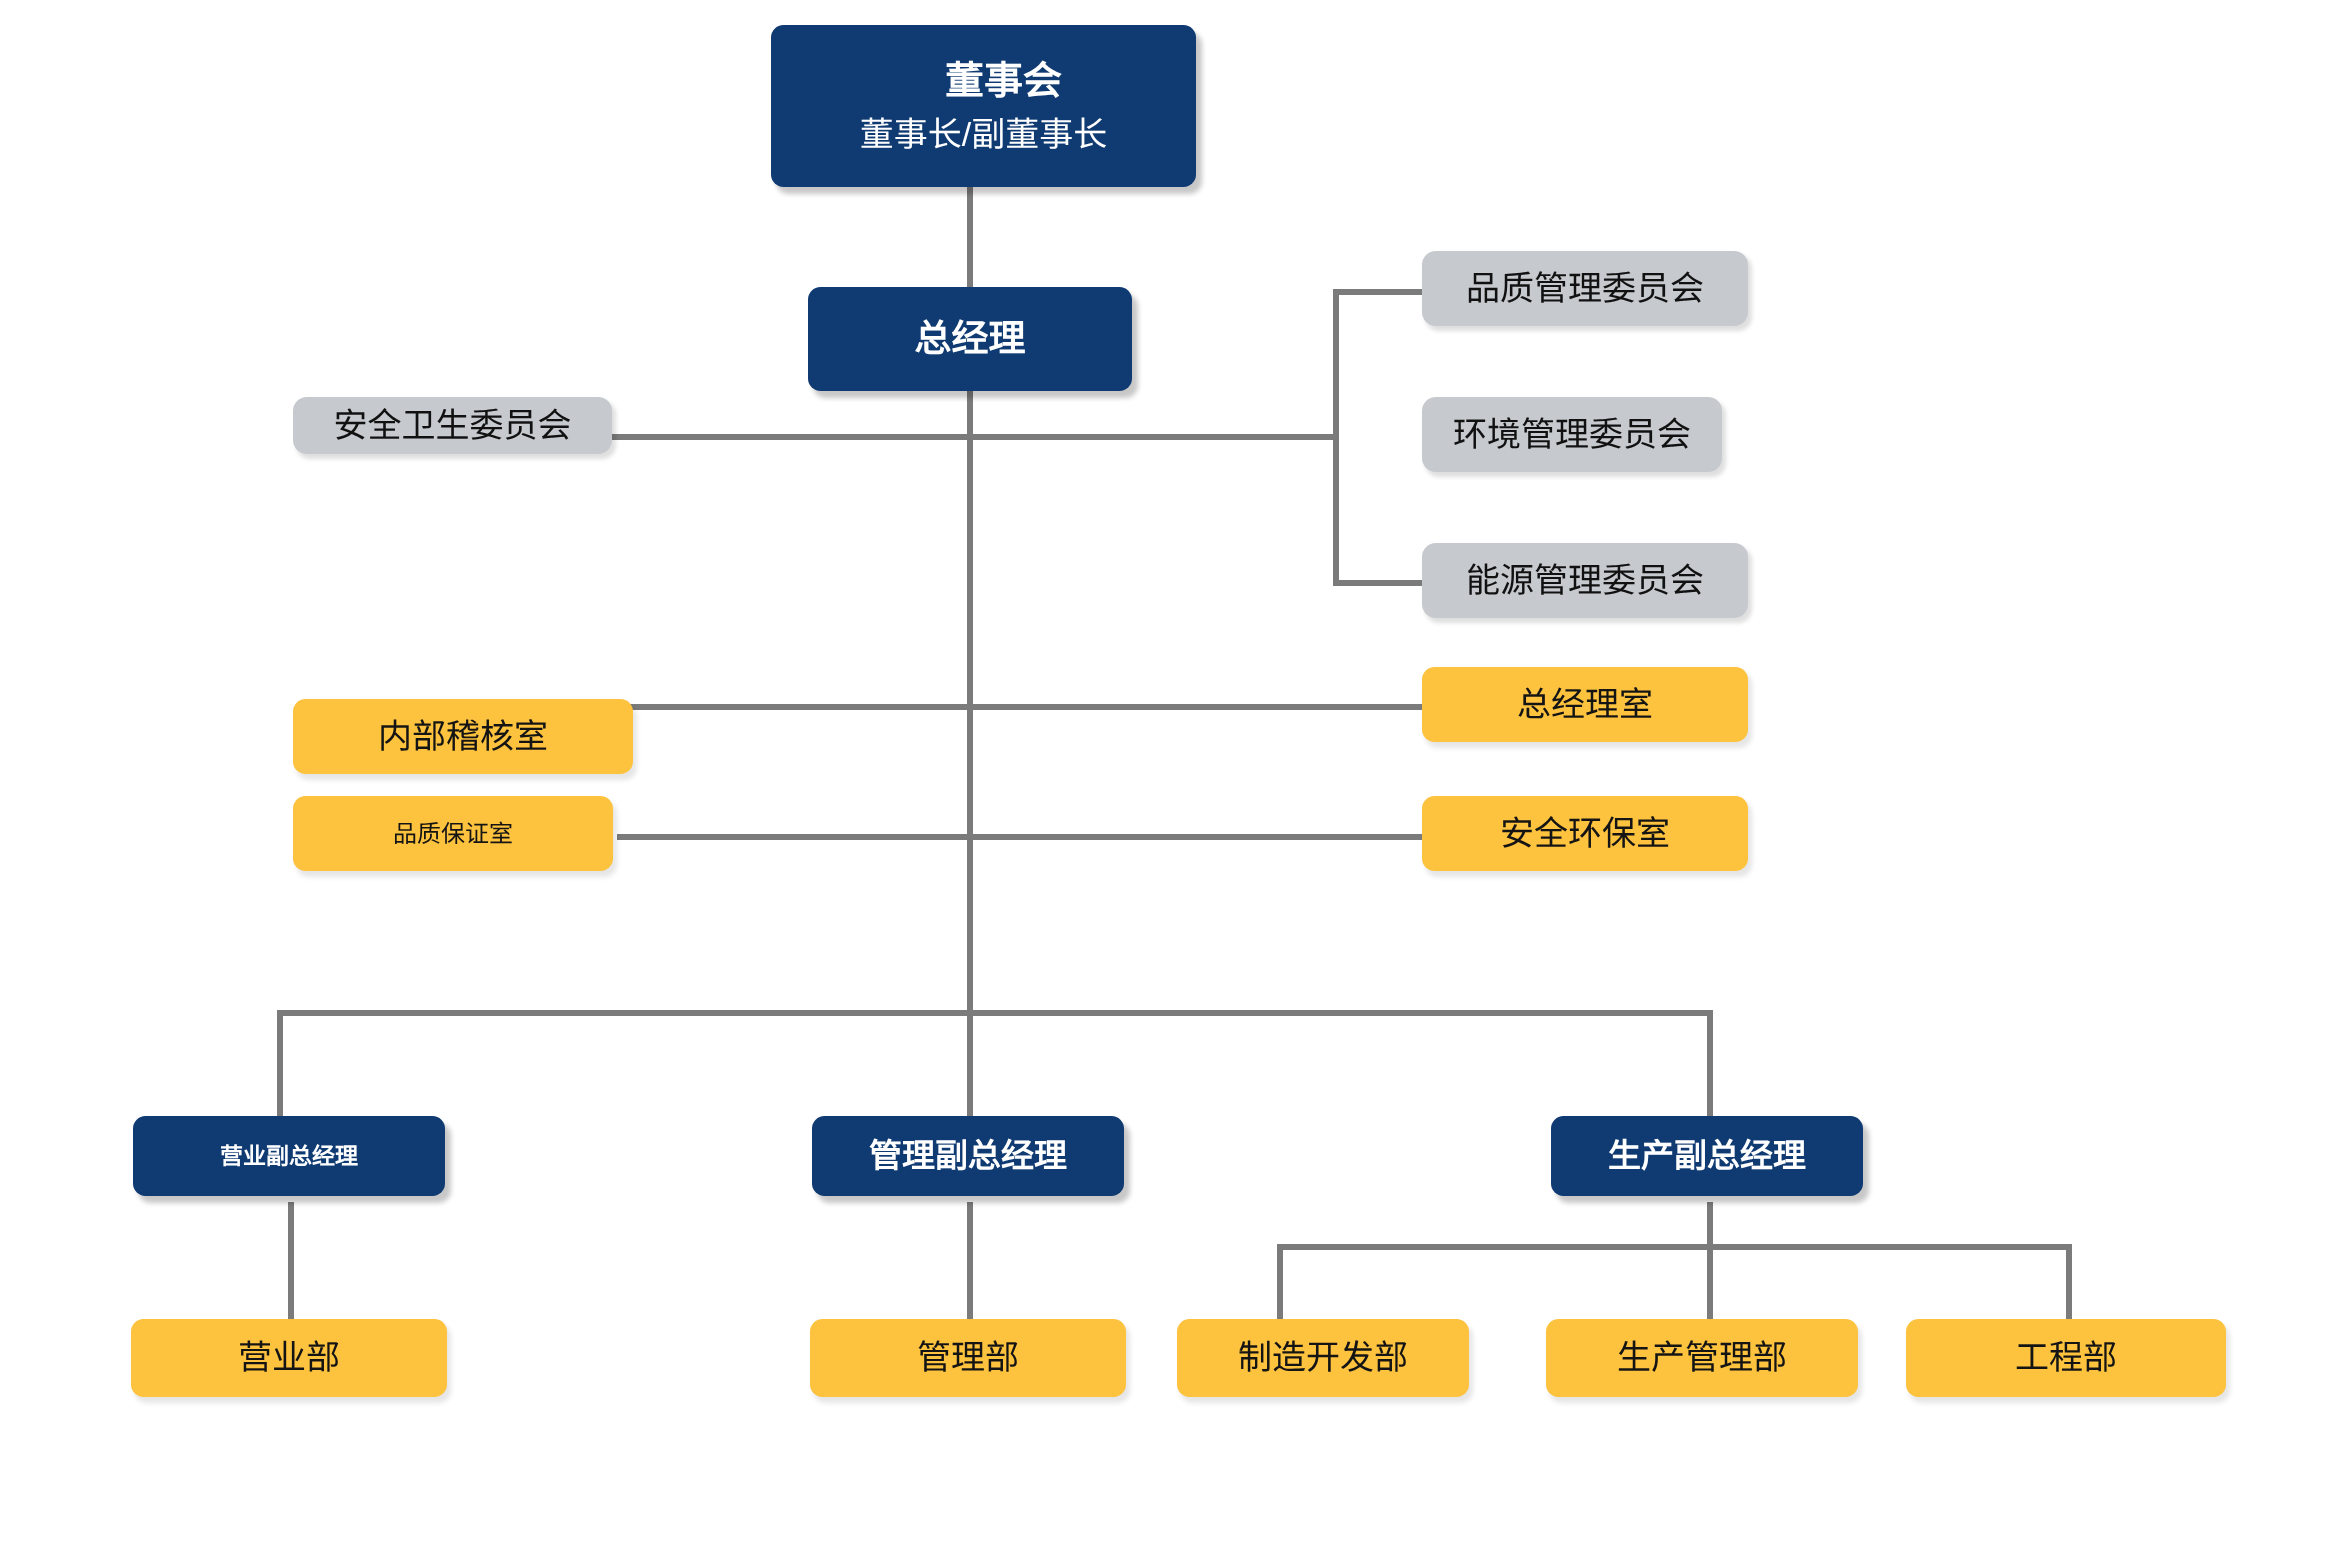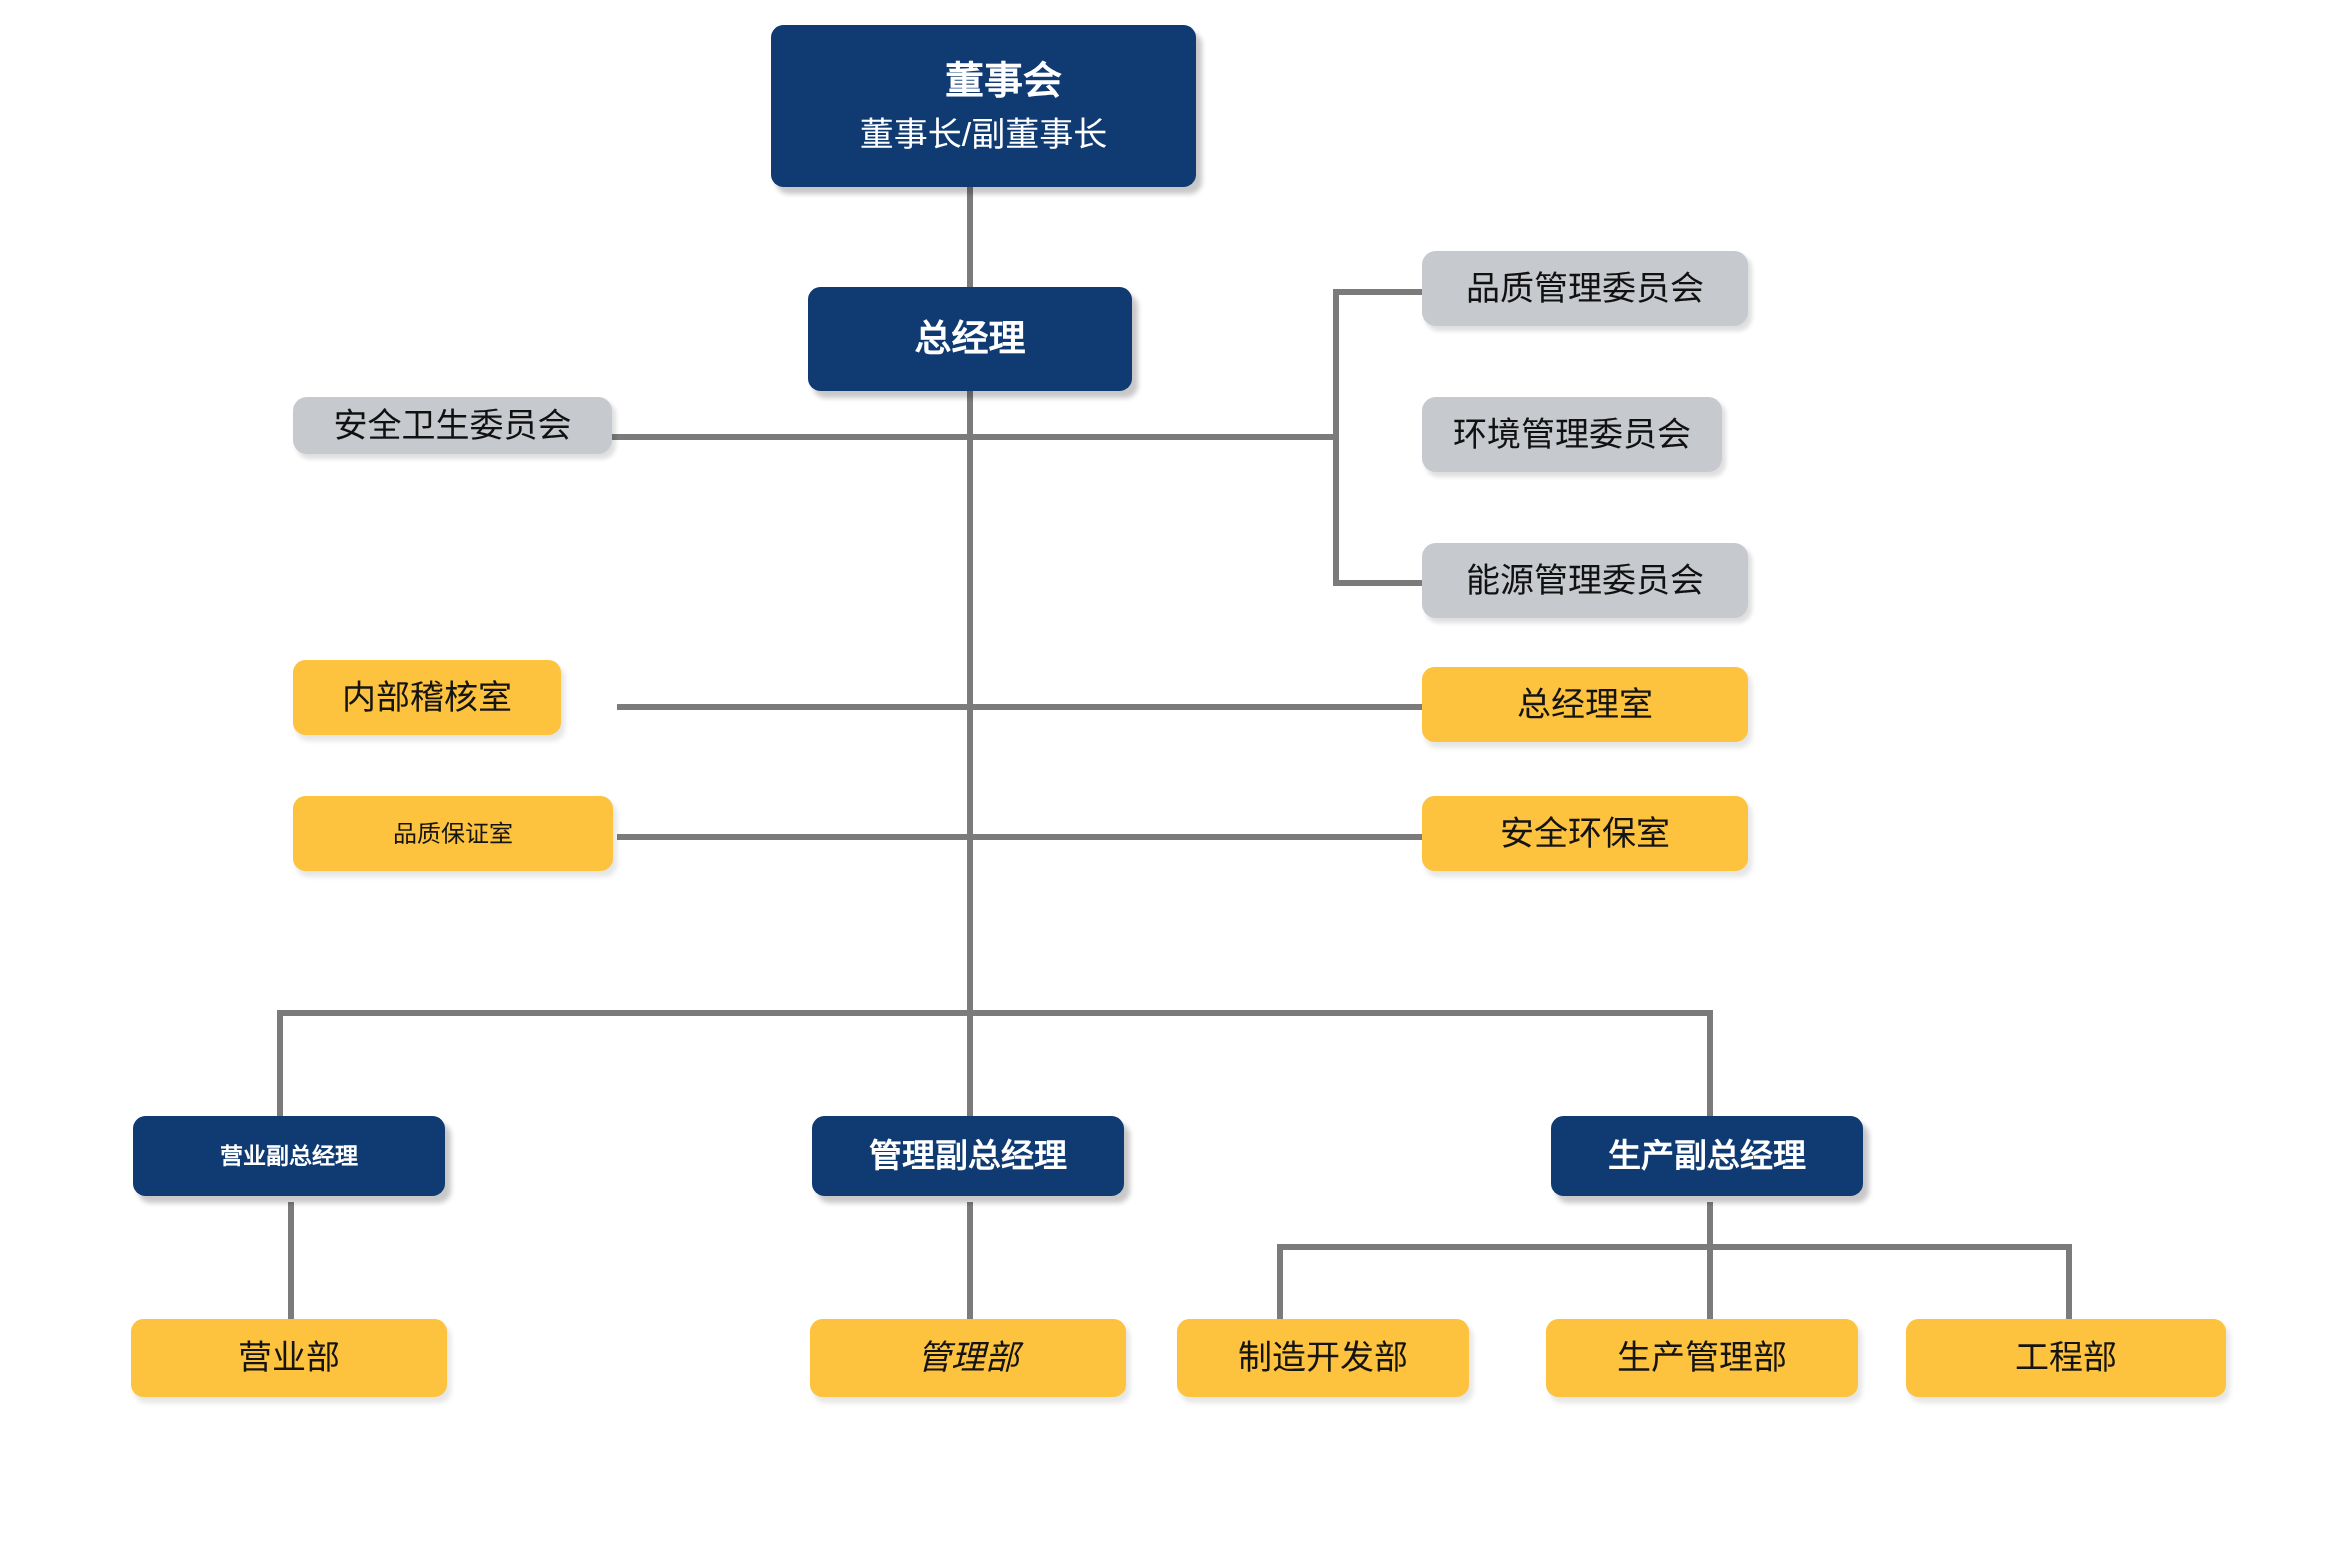--- a/index.html
+++ b/index.html
@@ -106,21 +106,21 @@
   <div class="node grey" style="left:1422px;top:251px;width:326px;height:75px;">
     <span class="t1" style="font-size:34px;">品质管理委员会</span>
   </div>
   <div class="node grey" style="left:1422px;top:397px;width:300px;height:75px;">
     <span class="t1" style="font-size:34px;">环境管理委员会</span>
   </div>
   <div class="node grey" style="left:1422px;top:543px;width:326px;height:75px;">
     <span class="t1" style="font-size:34px;">能源管理委员会</span>
   </div>
 
-  <div class="node orange" style="left:293px;top:660px;width:268px;height:75px;font-family:Liberation Serif, serif;">
+  <div class="node orange" style="left:293px;top:699px;width:340px;height:75px;font-family:Liberation Serif, serif;">
     <span class="t1" style="font-size:34px;">内部稽核室</span>
   </div>
   <div class="node orange" style="left:293px;top:796px;width:320px;height:75px;">
     <span class="t1" style="font-size:24px;">品质保证室</span>
   </div>
 
   <div class="node orange" style="left:1422px;top:667px;width:326px;height:75px;">
     <span class="t1" style="font-size:34px;">总经理室</span>
   </div>
   <div class="node orange" style="left:1422px;top:796px;width:326px;height:75px;">
@@ -134,21 +134,21 @@
     <span class="t1" style="font-size:33px;font-weight:bold;">管理副总经理</span>
   </div>
   <div class="node navy" style="left:1551px;top:1116px;width:312px;height:80px;">
     <span class="t1" style="font-size:33px;font-weight:bold;">生产副总经理</span>
   </div>
 
   <div class="node orange" style="left:131px;top:1319px;width:316px;height:78px;">
     <span class="t1" style="font-size:34px;">营业部</span>
   </div>
   <div class="node orange" style="left:810px;top:1319px;width:316px;height:78px;">
-    <span class="t1" style="font-size:34px;font-style:italic;">管理部</span>
+    <span class="t1" style="font-size:34px;">管理部</span>
   </div>
   <div class="node orange" style="left:1177px;top:1319px;width:292px;height:78px;">
     <span class="t1" style="font-size:34px;">制造开发部</span>
   </div>
   <div class="node orange" style="left:1546px;top:1319px;width:312px;height:78px;">
     <span class="t1" style="font-size:34px;">生产管理部</span>
   </div>
   <div class="node orange" style="left:1906px;top:1319px;width:320px;height:78px;">
     <span class="t1" style="font-size:34px;">工程部</span>
   </div>

